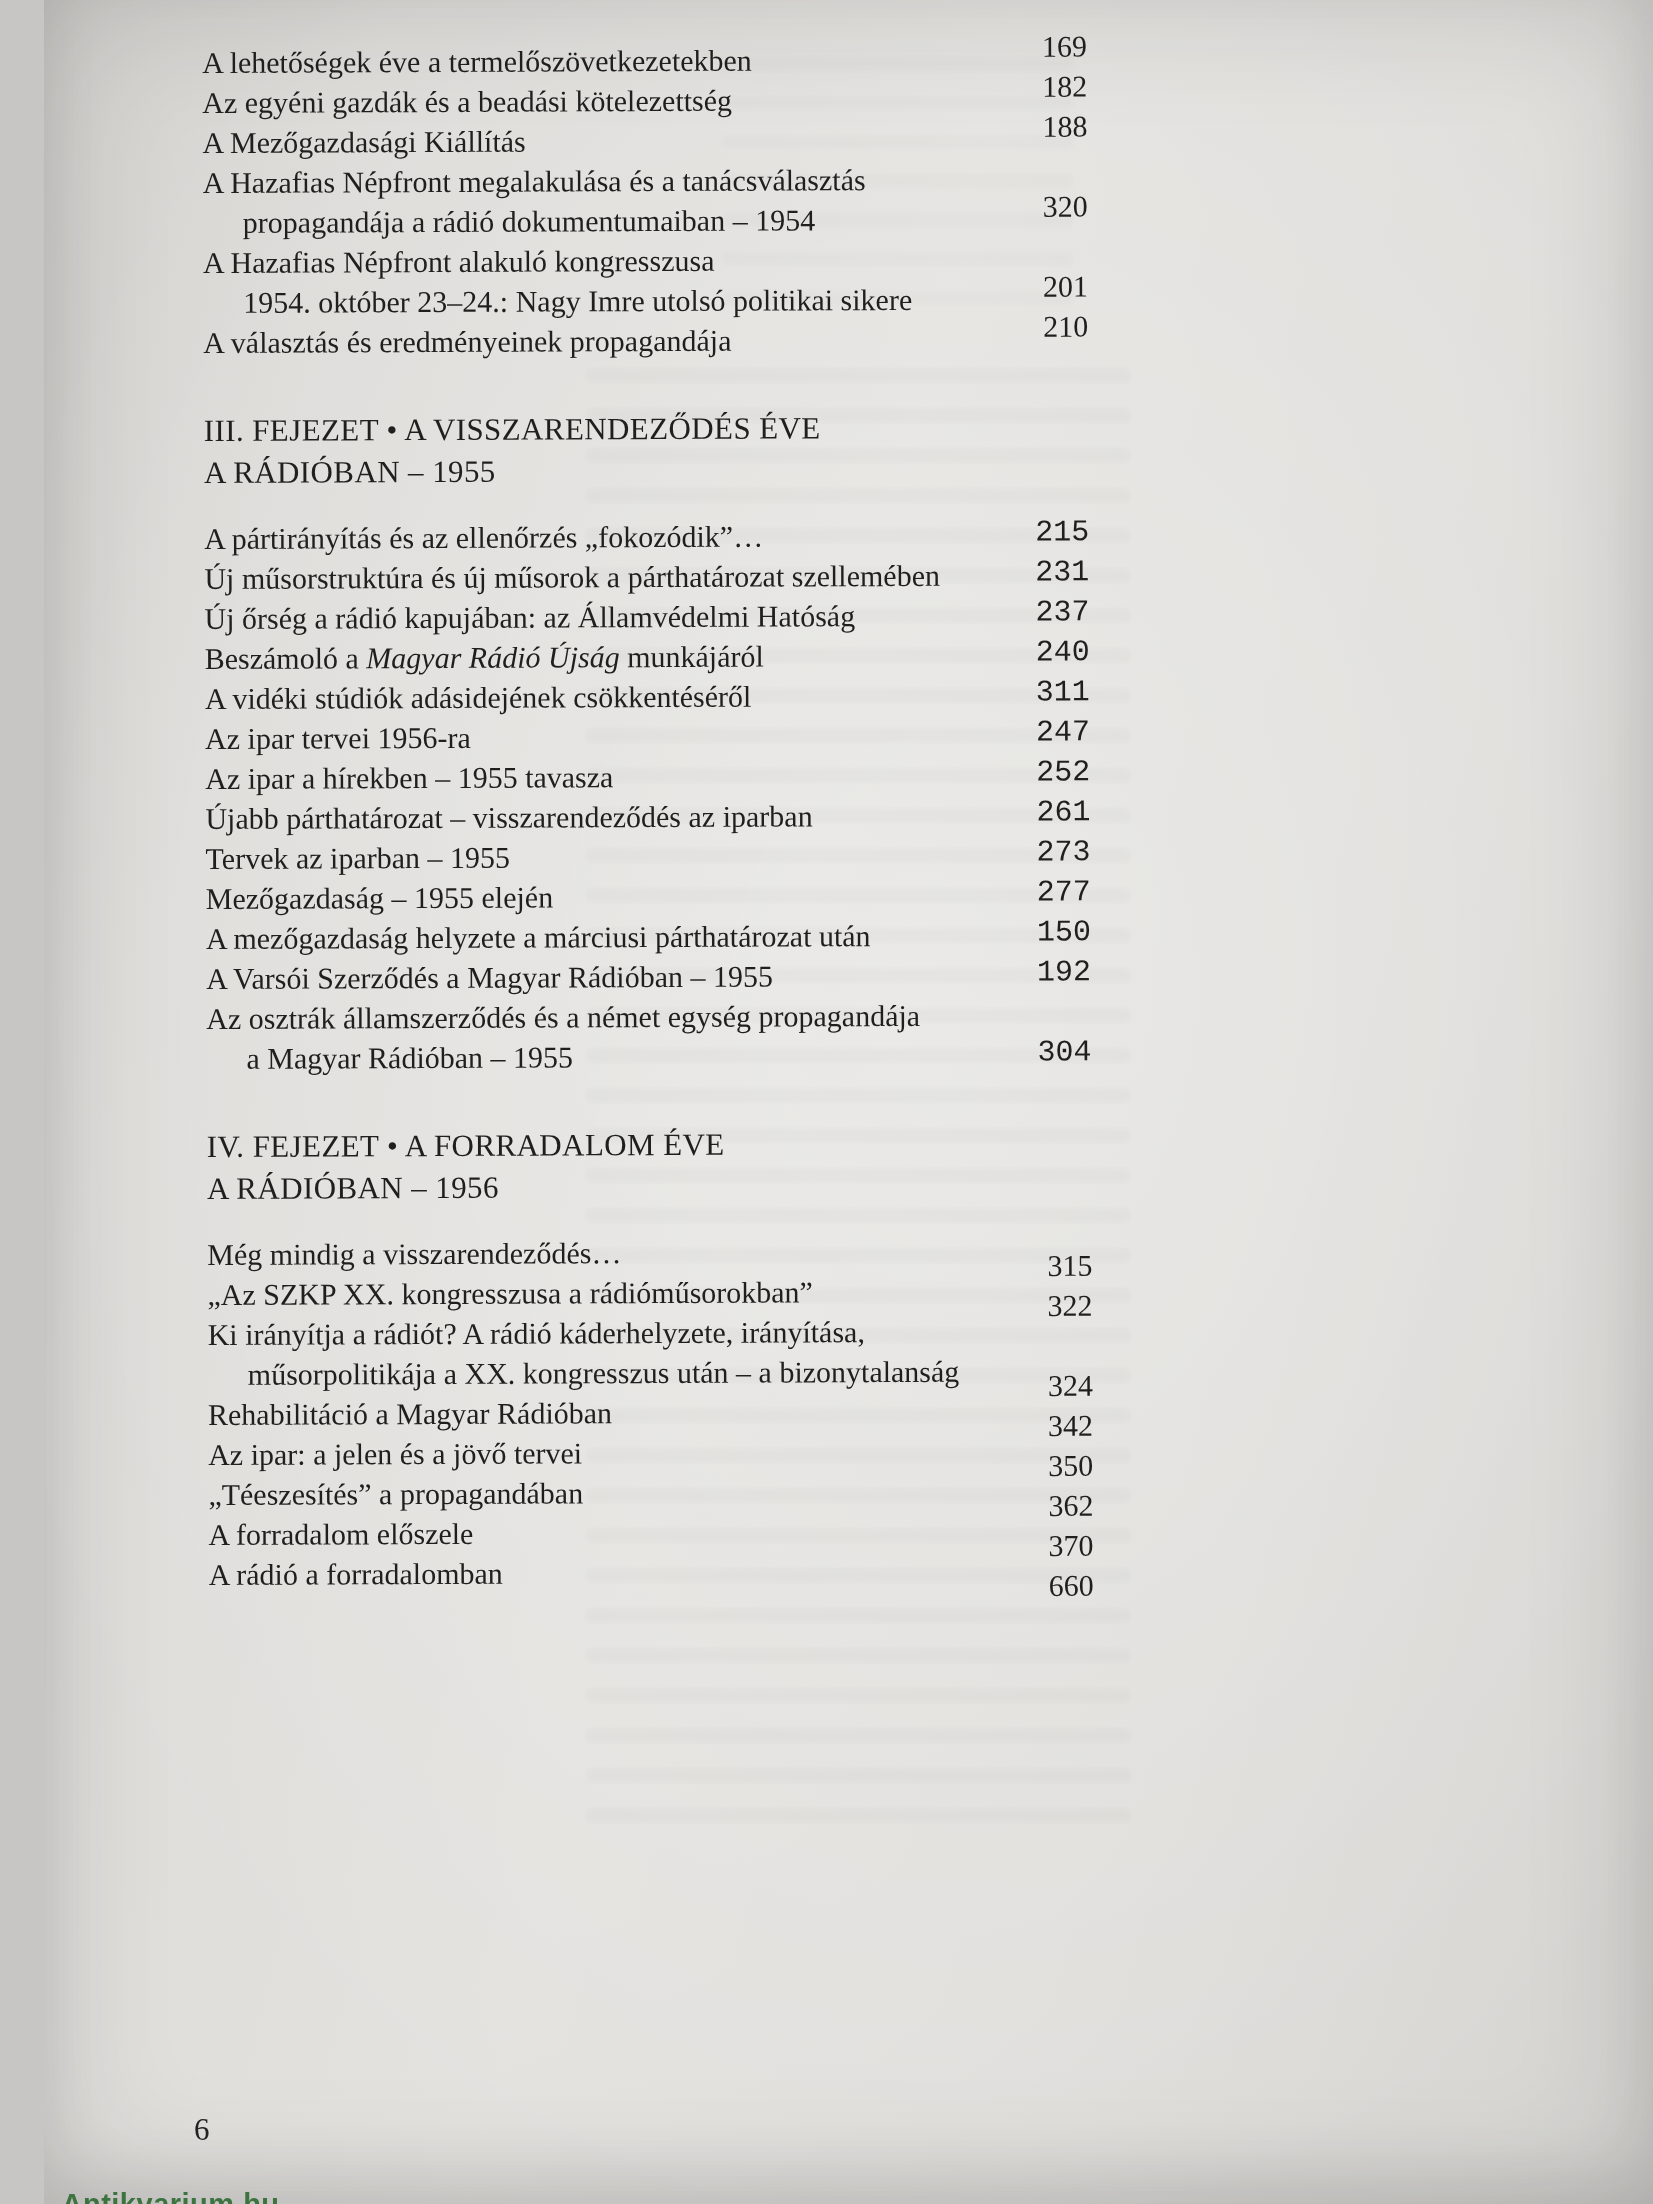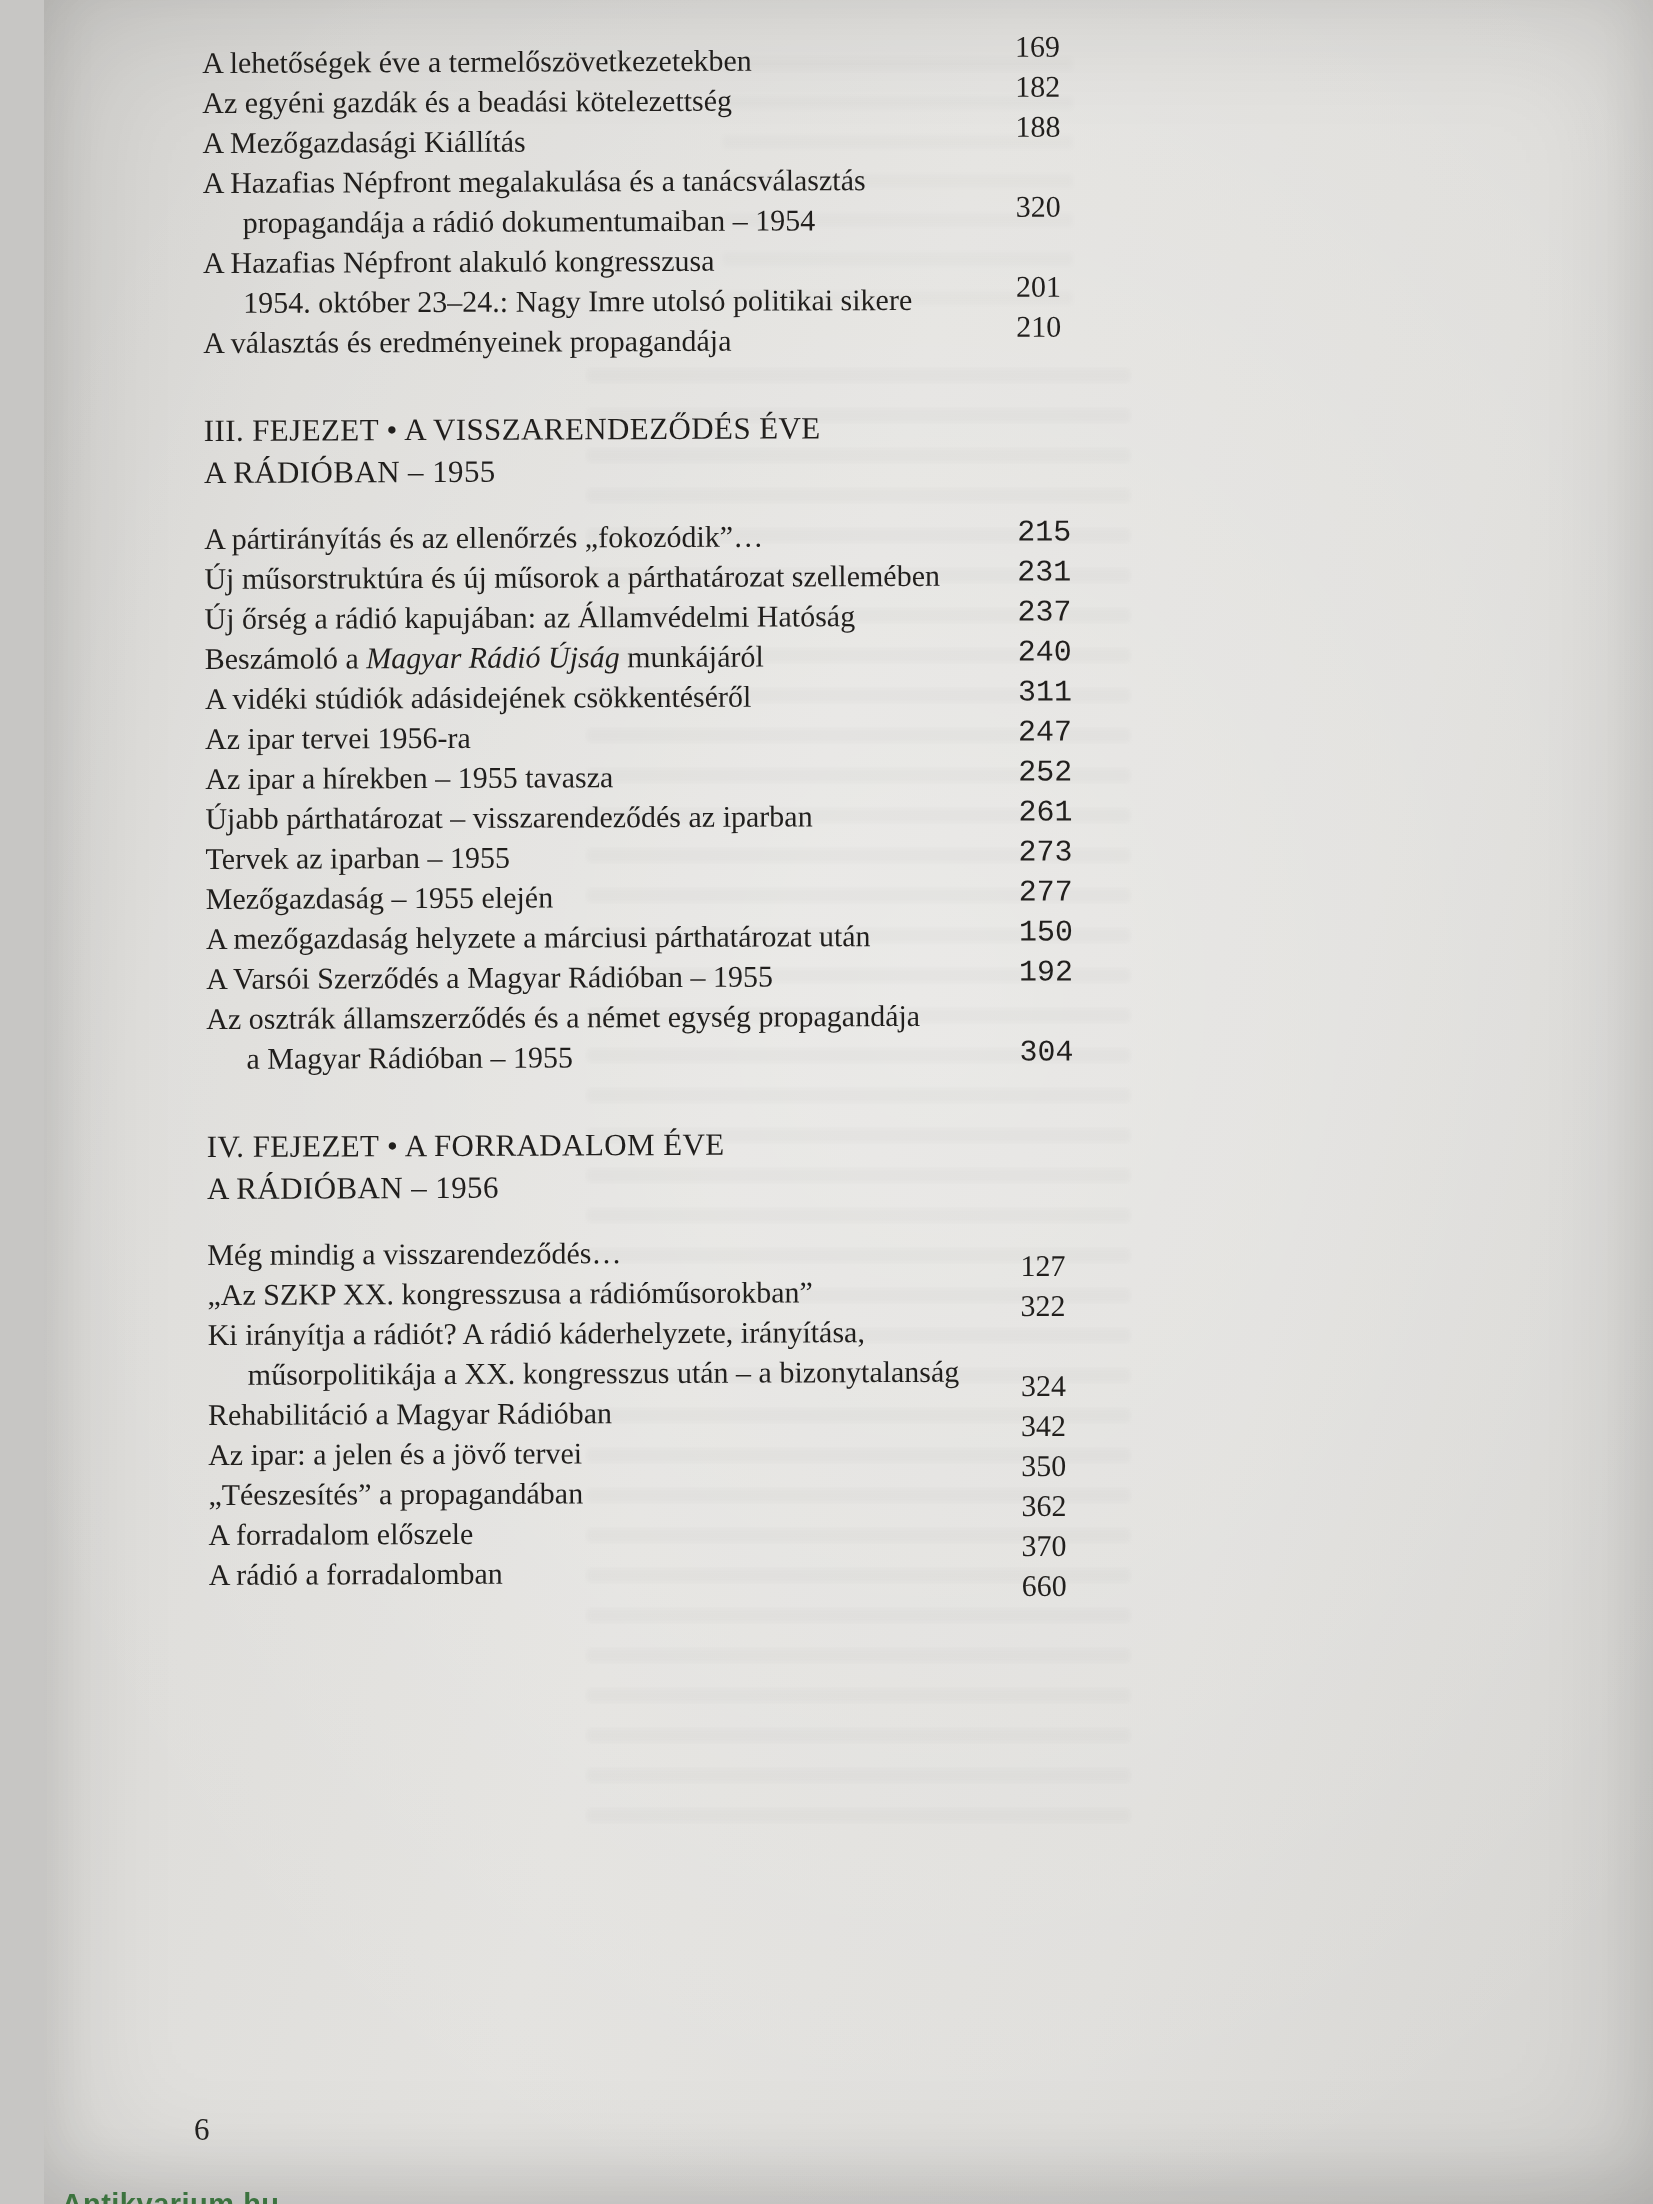--- a/index.html
+++ b/index.html
@@ -42,21 +42,21 @@
     transform: rotate(-0.25deg);
     transform-origin: top left;
   }
   .toc-section { margin: 0; }
   .heading { margin: 47px 0 25px 0; font-size: 31px; letter-spacing: 0.4px; }
   .heading-line { line-height: 42px; }
   .entry { display: flex; align-items: flex-end; }
   .entry-text { flex: 1 1 auto; }
   .line.cont { padding-left: 40px; }
   .it { font-style: italic; }
-  .entry-num { flex: 0 0 72px; margin-left: 9.7px; }
+  .entry-num { flex: 0 0 72px; text-align: right; margin-left: 9.7px; }
   
   .s0 .entry-num { transform: translateY(-12.6px); }
   .s1 .entry-num { transform: translateY(-2.9px); font-family: Liberation Mono, monospace; }
   .s2 .entry-num { transform: translateY(14.6px); }
   .folio {
     position: absolute; left: 150px; top: 2112px;
     font-size: 31px; color: #232220;
   }
   .watermark {
     position: absolute; left: 17.5px; bottom: -15.5px;
@@ -201,21 +201,21 @@
       </section>
       <section class="toc-section s2">
         <div class="heading">
           <div class="heading-line">IV. FEJEZET • A FORRADALOM ÉVE</div>
           <div class="heading-line">A RÁDIÓBAN – 1956</div>
         </div>
         <div class="entry">
           <div class="entry-text">
             <div class="line">Még mindig a visszarendeződés…</div>
           </div>
-          <div class="entry-num">127</div>
+          <div class="entry-num">315</div>
         </div>
         <div class="entry">
           <div class="entry-text">
             <div class="line">„Az SZKP XX. kongresszusa a rádióműsorokban”</div>
           </div>
           <div class="entry-num">322</div>
         </div>
         <div class="entry">
           <div class="entry-text">
             <div class="line">Ki irányítja a rádiót? A rádió káderhelyzete, irányítása,</div>

